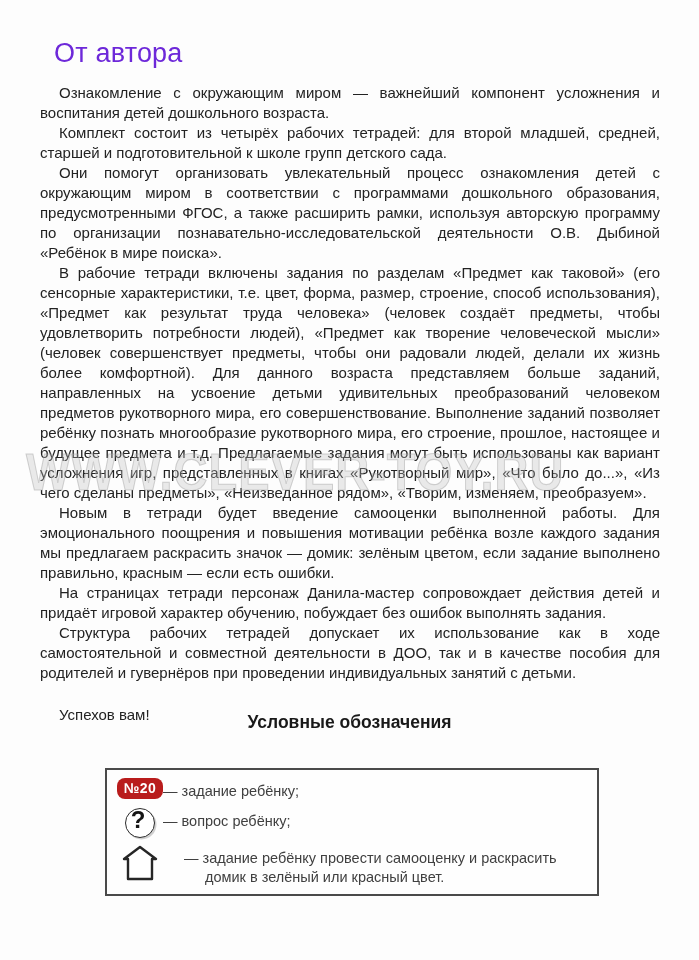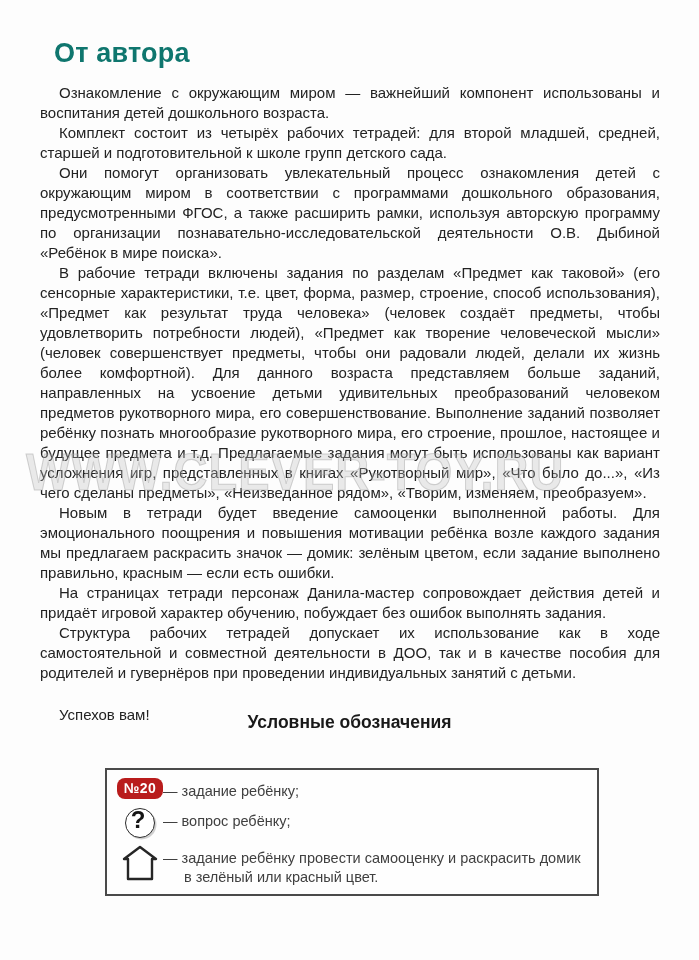--- a/index.html
+++ b/index.html
@@ -15,22 +15,22 @@
   }
   .content {
     position: absolute;
     left: 40px;
     top: 38px;
     width: 620px;
   }
   h1.title {
     margin: 0 0 14px 14px;
     font-size: 27px;
-    font-weight: bold;
-    color: #0f766e;
+    font-weight: normal;
+    color: #6d28d9;
     letter-spacing: 0.2px;
   }
   .body-text p {
     margin: 0;
     font-size: 15px;
     line-height: 20px;
     text-align: justify;
     text-indent: 19px;
     color: #232323;
   }
@@ -118,35 +118,35 @@
     justify-content: center;
   }
   .q-circle span {
     font-size: 24px;
     font-weight: bold;
     color: #141414;
     line-height: 1;
     transform: translate(-2px,-3px);
   }
   .legend-row.row-question { margin-top: 4px; }
-  .legend-row.row-house { margin-top: 6px; }
+  .legend-row.row-house { margin-top: 6px; gap: 21px; }
   .house-svg { display: block; }
 </style>
 </head>
 <body>
 
 <div class="page">
 
   <div class="watermark">WWW.CLEVER-TOY.RU</div>
 
   <div class="content">
     <h1 class="title">От автора</h1>
 
     <div class="body-text">
-      <p>Ознакомление с окружающим миром — важнейший компонент использованы и воспитания детей дошкольного возраста.</p>
+      <p>Ознакомление с окружающим миром — важнейший компонент усложнения и воспитания детей дошкольного возраста.</p>
       <p>Комплект состоит из четырёх рабочих тетрадей: для второй младшей, средней, старшей и подготовительной к школе групп детского сада.</p>
       <p>Они помогут организовать увлекательный процесс ознакомления детей с окружающим миром в соответствии с программами дошкольного образования, предусмотренными ФГОС, а также расширить рамки, используя авторскую программу по организации познавательно-исследовательской деятельности О.В. Дыбиной «Ребёнок в мире поиска».</p>
       <p>В рабочие тетради включены задания по разделам «Предмет как таковой» (его сенсорные характеристики, т.е. цвет, форма, размер, строение, способ использования), «Предмет как результат труда человека» (человек создаёт предметы, чтобы удовлетворить потребности людей), «Предмет как творение человеческой мысли» (человек совершенствует предметы, чтобы они радовали людей, делали их жизнь более комфортной). Для данного возраста представляем больше заданий, направленных на усвоение детьми удивительных преобразований человеком предметов рукотворного мира, его совершенствование. Выполнение заданий позволяет ребёнку познать многообразие рукотворного мира, его строение, прошлое, настоящее и будущее предмета и т.д. Предлагаемые задания могут быть использованы как вариант усложнения игр, представленных в книгах «Рукотворный мир», «Что было до...», «Из чего сделаны предметы», «Неизведанное рядом», «Творим, изменяем, преобразуем».</p>
       <p>Новым в тетради будет введение самооценки выполненной работы. Для эмоционального поощрения и повышения мотивации ребёнка возле каждого задания мы предлагаем раскрасить значок — домик: зелёным цветом, если задание выполнено правильно, красным — если есть ошибки.</p>
       <p>На страницах тетради персонаж Данила-мастер сопровождает действия детей и придаёт игровой характер обучению, побуждает без ошибок выполнять задания.</p>
       <p>Структура рабочих тетрадей допускает их использование как в ходе самостоятельной и совместной деятельности в ДОО, так и в качестве пособия для родителей и гувернёров при проведении индивидуальных занятий с детьми.</p>
       <p class="closing">Успехов вам!</p>
     </div>
   </div>
 

